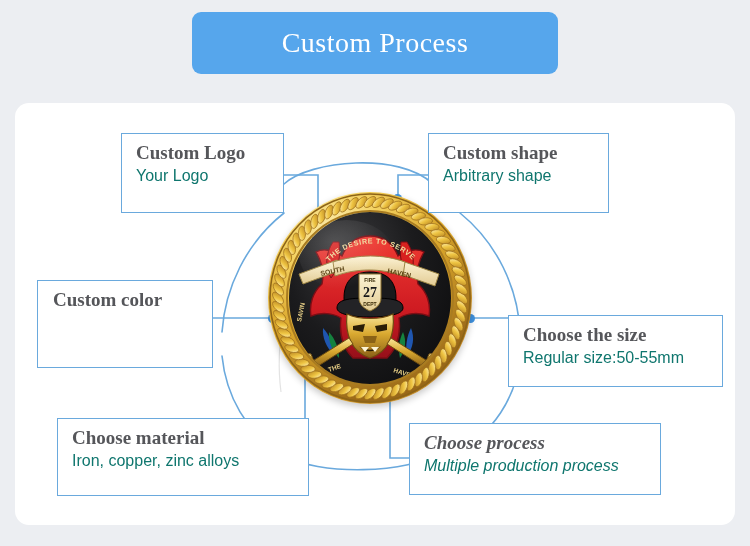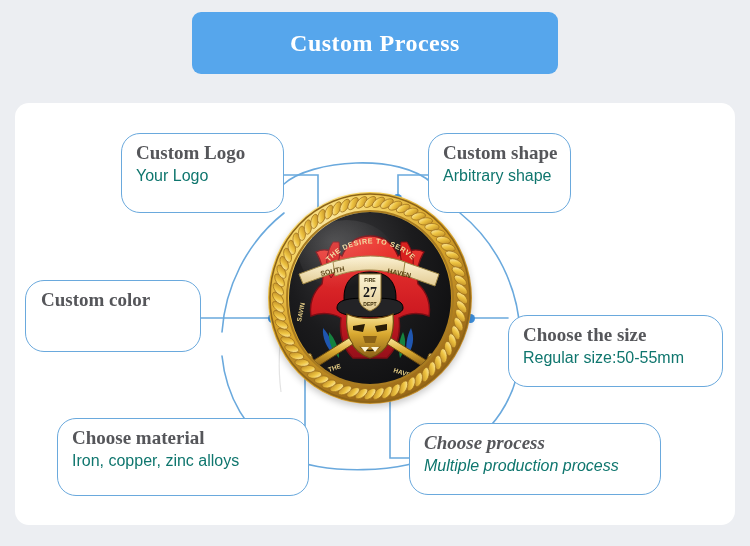--- a/index.html
+++ b/index.html
@@ -23,22 +23,22 @@
     width: 366px;
     height: 62px;
     background: #56a6ec;
     border-radius: 9px;
     display: flex;
     align-items: center;
     justify-content: center;
   }
   #header-title {
     font-family: "Liberation Serif", serif;
-    font-weight: bold;
-    font-size: 24px;
+    font-weight: normal;
+    font-size: 28px;
     color: #ffffff;
     letter-spacing: 0.5px;
     line-height: 1;
   }
 
   
   #content-card {
     position: absolute;
     left: 15px;
     top: 103px;
@@ -56,21 +56,21 @@
     width: 750px;
     height: 546px;
     pointer-events: none;
   }
 
   
   .callout {
     position: absolute;
     background: #ffffff;
     border: 1.6px solid #6aa9dd;
-    border-radius: 19px;
+    border-radius: 0;
     box-sizing: border-box;
     padding: 8px 14px 10px 14px;
   }
   .callout-title {
     font-family: "Liberation Serif", serif;
     font-weight: bold;
     font-size: 19px;
     color: #55565a;
     line-height: 1.15;
     white-space: nowrap;
@@ -78,22 +78,22 @@
   .callout-sub {
     font-family: "Liberation Sans", sans-serif;
     font-size: 16px;
     color: #0f766e;
     line-height: 1.25;
     margin-top: 2px;
     white-space: nowrap;
   }
 
   #callout-custom-logo   { left: 121px; top: 133px; width: 163px; height: 80px; }
-  #callout-custom-shape  { left: 428px; top: 133px; width: 143px; height: 80px; }
-  #callout-custom-color  { left: 25px;  top: 280px; width: 176px; height: 72px; padding-left: 15px; }
+  #callout-custom-shape  { left: 428px; top: 133px; width: 181px; height: 80px; }
+  #callout-custom-color  { left: 37px;  top: 280px; width: 176px; height: 88px; padding-left: 15px; }
   #callout-choose-size   { left: 508px; top: 280px; width: 215px; height: 72px; margin-top: 35px; }
   #callout-choose-material { left: 33px; top: 418px; width: 252px; height: 78px; margin-left: 24px; }
   #callout-choose-process  { left: 409px; top: 423px; width: 252px; height: 72px; font-style: italic; }
 
   
   #coin-wrap {
     position: absolute;
     left: 262px;
     top: 190px;
     width: 216px;

